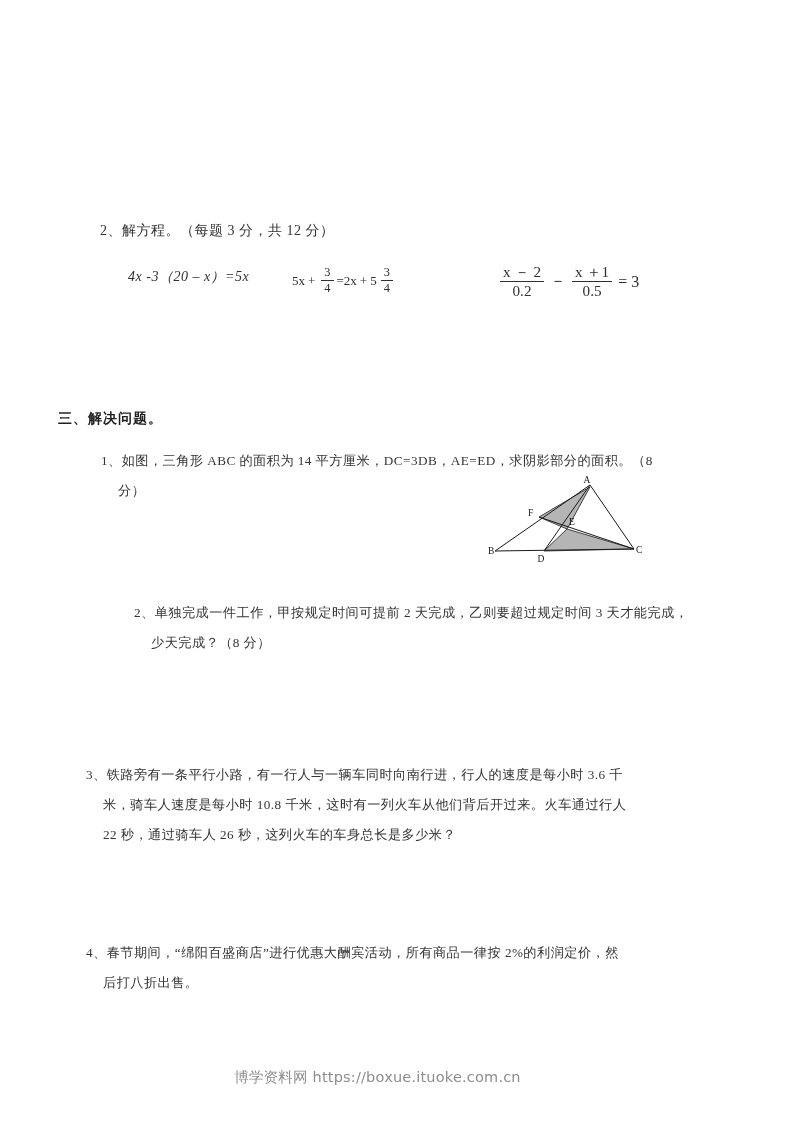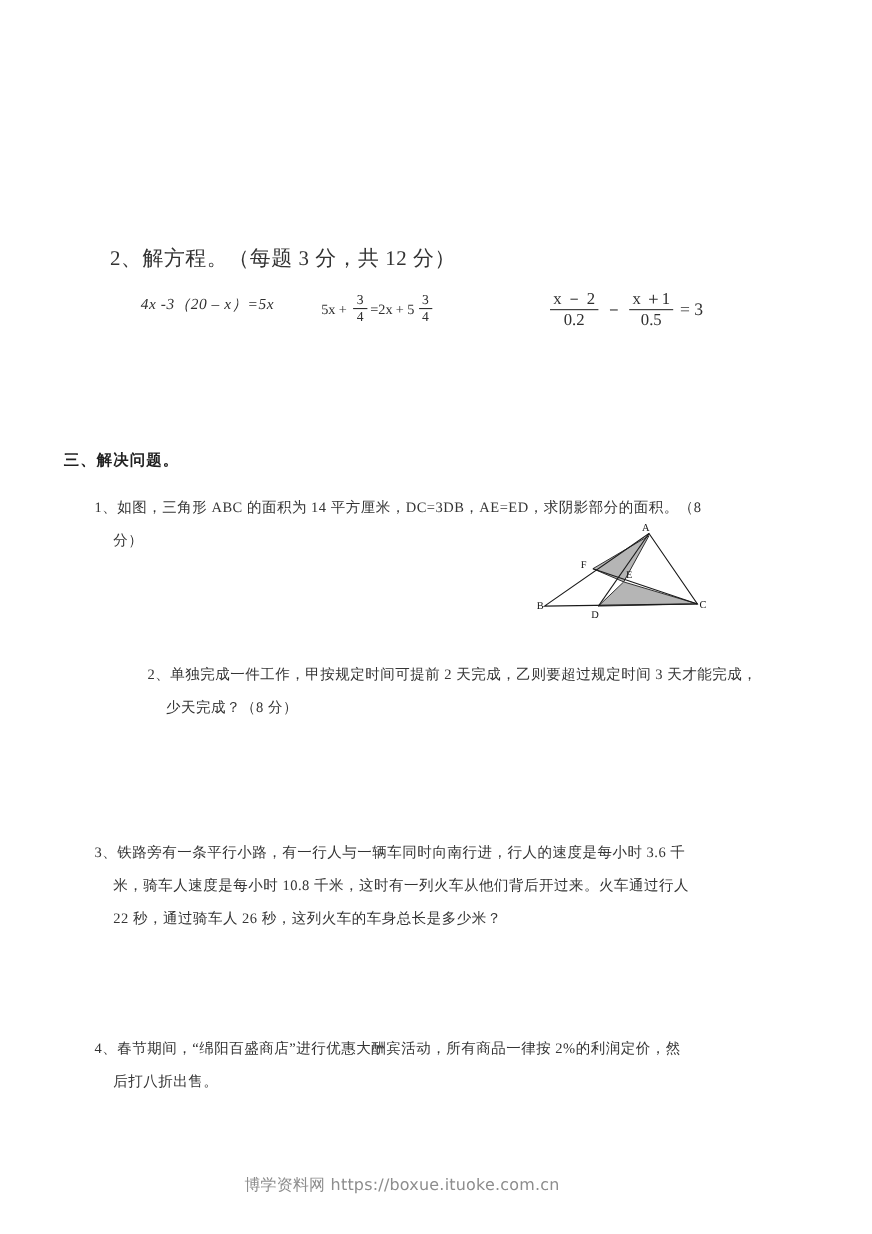--- a/index.html
+++ b/index.html
@@ -26,21 +26,21 @@
   #sec-equations {
     position: absolute;
     left: 0;
     top: 222px;
     width: 793px;
   }
   .eq-prompt {
     position: absolute;
     left: 100px;
     top: 0;
-    font-size: 19px;
+    font-size: 14px;
     color: #333333;
     letter-spacing: 0.5px;
     white-space: nowrap;
   }
   .eq-row {
     position: absolute;
     top: 38px;
     left: 0;
     width: 793px;
     height: 44px;
@@ -99,21 +99,21 @@
   }
   .problem .line {
     font-size: 13.2px;
     line-height: 30px;
     color: #343434;
     letter-spacing: 0.45px;
     white-space: nowrap;
   }
   .problem .line.indent { padding-left: 17px; }
 
-  #problem-1 { top: 446px; }
+  #problem-1 { top: 446px; margin-left: 15px; }
   #problem-2 { top: 598px; margin-left: 48px; }
   #problem-3 { top: 760px; }
   #problem-4 { top: 938px; }
 
   
   #figure-triangle {
     position: absolute;
     left: 487px;
     top: 474px;
     width: 155px;
@@ -122,21 +122,21 @@
   #figure-triangle svg { display: block; }
   .fig-label {
     font-family: "Liberation Serif", "DejaVu Serif", serif;
     font-size: 9.5px;
     fill: #161616;
   }
 
   
   #footer-watermark {
     position: absolute;
-    left: 4px;
+    left: 16px;
     top: 1068px;
     width: 723px;
     text-align: center;
     font-family: "DejaVu Sans", "Liberation Sans", sans-serif;
     font-size: 14.5px;
     color: #8d8d8d;
     letter-spacing: 0.2px;
   }
 </style>
 </head>

